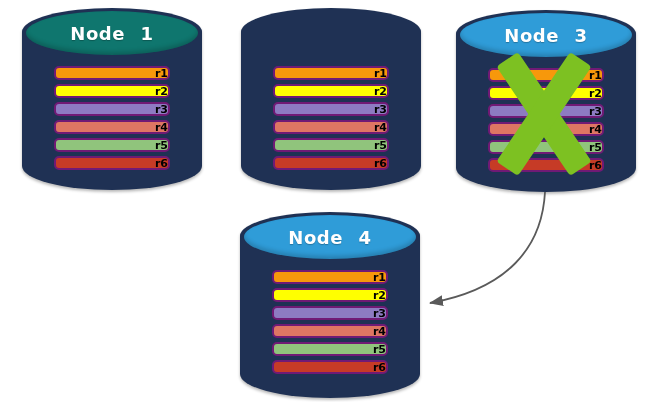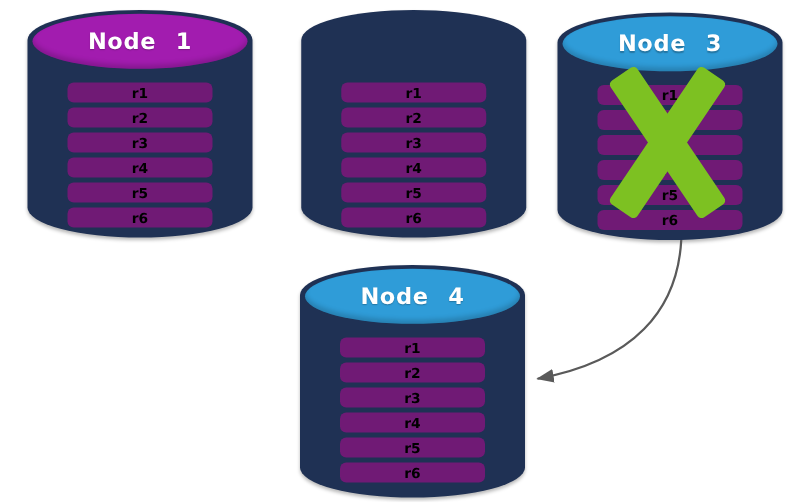--- a/index.html
+++ b/index.html
@@ -7,21 +7,21 @@
     position: relative;
     width: 646px;
     height: 402px;
     background: #ffffff;
     overflow: hidden;
     font-family: "Liberation Sans", sans-serif;
   }
   .node { position: absolute; width: 180px; height: 182px; }
   #node-1 { left: 22px;  top: 8px;  }
   #node-2 { left: 241px; top: 8px;  }
-  #node-3 { left: 446px; top: 10px; }
+  #node-3 { left: 456px; top: 10px; }
   #node-4 { left: 240px; top: 212px; height: 186px; }
 
   .cyl-body {
     position: absolute; inset: 0;
     background: #1F3154;
     border-radius: 90px / 24px;
     box-shadow: 0 2px 3px rgba(0,0,0,0.28);
   }
   .cyl-top {
     position: absolute; left: 4px; right: 4px; top: 3px; height: 44px;
@@ -37,23 +37,23 @@
     font-size: 18px;
     word-spacing: 9px;
     letter-spacing: 0.5px;
     text-shadow: 0 1px 1px rgba(0,0,0,0.25);
   }
   .records { position: absolute; left: 32px; top: 58px; width: 116px; }
   .record {
     box-sizing: border-box;
     height: 14px;
     margin-bottom: 4px;
-    border: 8px solid #701a75;
+    border: 2px solid #701a75;
     border-radius: 5px;
-    display: flex; align-items: center; justify-content: center;
+    display: flex; align-items: center; justify-content: flex-end;
   }
   .record span {
     font-family: "DejaVu Sans", sans-serif;
     font-weight: bold;
     font-size: 11px;
     line-height: 1;
     color: #000000;
   }
   .x-mark { position: absolute; left: 88px; top: 104px; width: 0; height: 0; z-index: 5; }
   .x-arm {
@@ -68,21 +68,21 @@
 
   .arrow-layer { position: absolute; left: 0; top: 0; pointer-events: none; }
 </style>
 </head>
 <body>
 
 <div id="canvas">
 
   <div class="node" id="node-1">
     <div class="cyl-body" style="background-color: rgb(31, 49, 84);"></div>
-    <div class="cyl-top" style="background-color: #a21caf;">
+    <div class="cyl-top" style="background-color: #0f766e;">
       <span class="cyl-title">Node 1</span>
     </div>
     <div class="records">
       <div class="record" style="background-color: rgb(247, 152, 11);">
           <span>r1</span>
         </div>
       <div class="record" style="background-color: rgb(255, 255, 0);">
           <span>r2</span>
         </div>
       <div class="record" style="background-color: rgb(141, 123, 194);">

